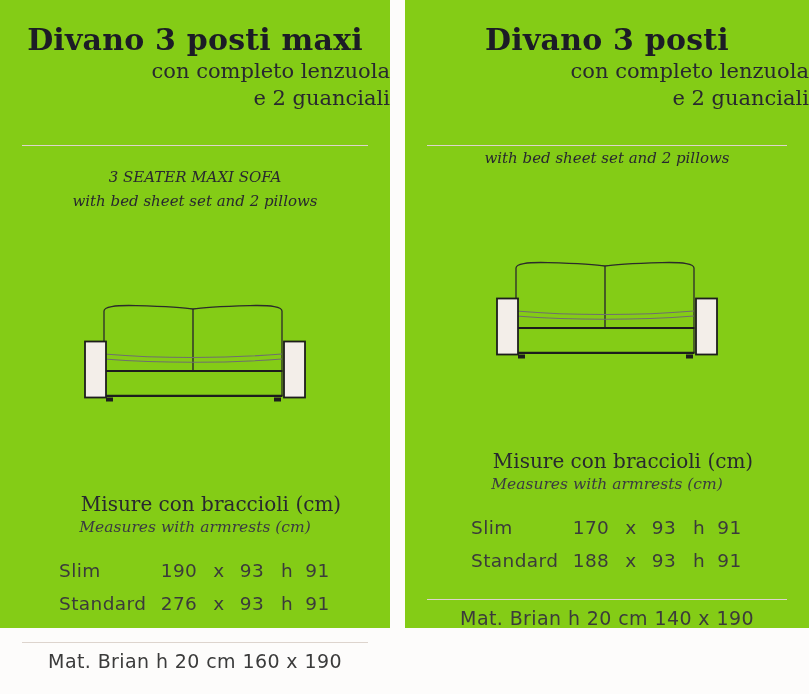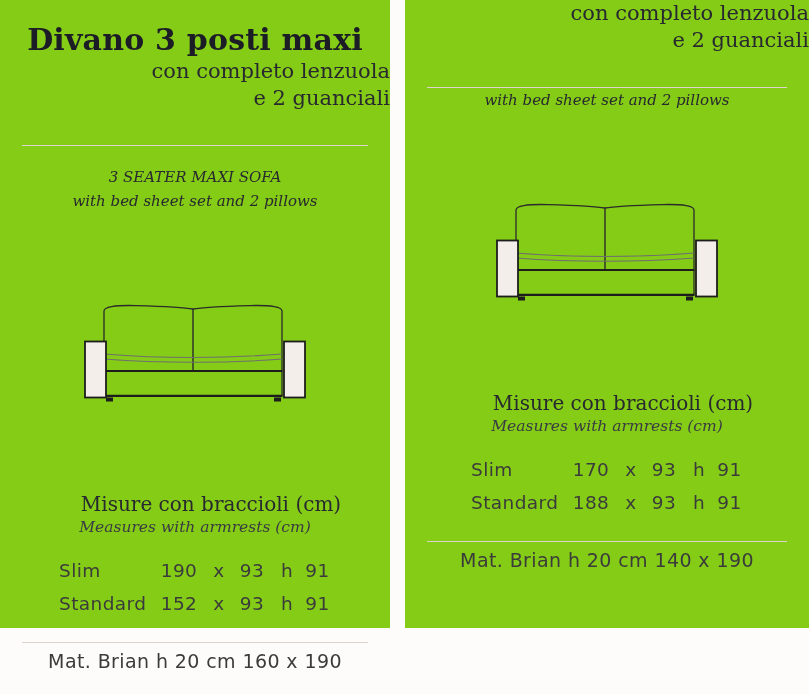--- a/index.html
+++ b/index.html
@@ -135,33 +135,34 @@
     <div class="trow">
       <span class="cell lbl">Slim</span>
       <span class="cell num-r">190</span>
       <span class="cell ctr">x</span>
       <span class="cell ctr">93</span>
       <span class="cell ctr">h</span>
       <span class="cell ctr">91</span>
     </div>
     <div class="trow">
       <span class="cell lbl">Standard</span>
-      <span class="cell num-r">152</span>
+      <span class="cell num-r">276</span>
       <span class="cell ctr">x</span>
       <span class="cell ctr">93</span>
       <span class="cell ctr">h</span>
       <span class="cell ctr">91</span>
     </div>
   </div>
 
   <div class="divider bottom"></div>
   <div class="mattress">Mat. Brian h 20 cm 160 x 190</div>
 </section>
 
 <section class="card right">
+  <h1 class="title">Divano 3 posti</h1>
   <div class="sub">con completo lenzuola</div>
   <div class="sub">e 2 guanciali</div>
   <div class="divider"></div>
   <div class="en">with bed sheet set and 2 pillows</div>
 
   <div class="sofa-wrap">
     <svg width="222" height="102" viewBox="0 0 222 102" aria-hidden="true">
       <path d="M20,95 L20,10 C20,6 30,4 52,4.6 C80,5.4 100,6.3 109,8 C118,6.3 138,5.4 166,4.6 C188,4 198,6 198,10 L198,95" fill="none" stroke="#2b2b2b" stroke-width="1.3"></path>
       <line x1="109" y1="8" x2="109" y2="70" stroke="#2b2b2b" stroke-width="1.4"></line>
       <path d="M20,53 C50,55.5 90,56.5 109,56.5 C128,56.5 168,55.5 198,53" fill="none" stroke="#6f6f6f" stroke-width="1.1"></path>

